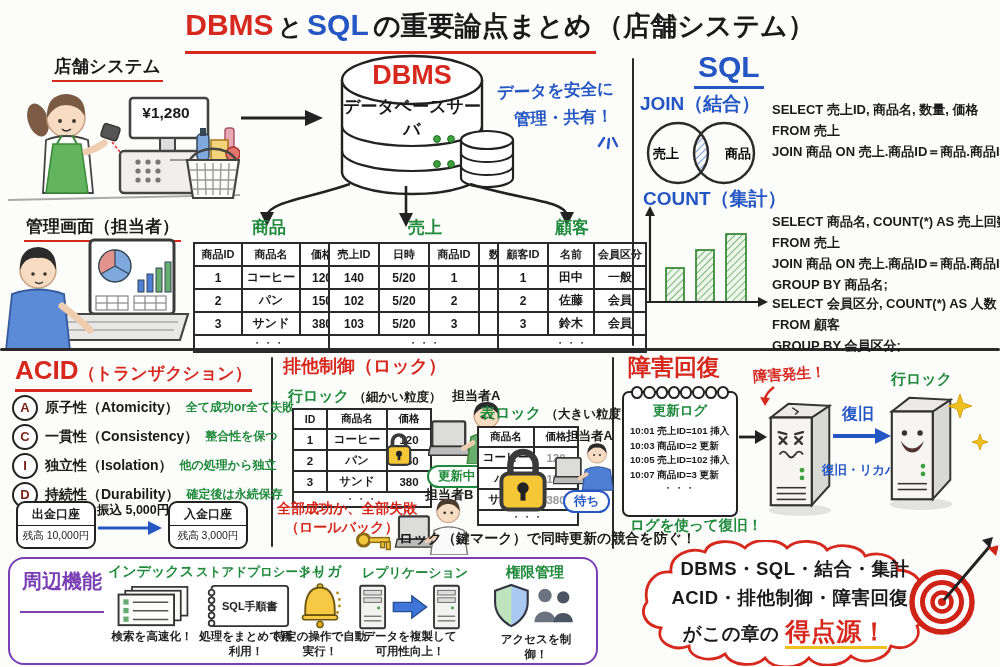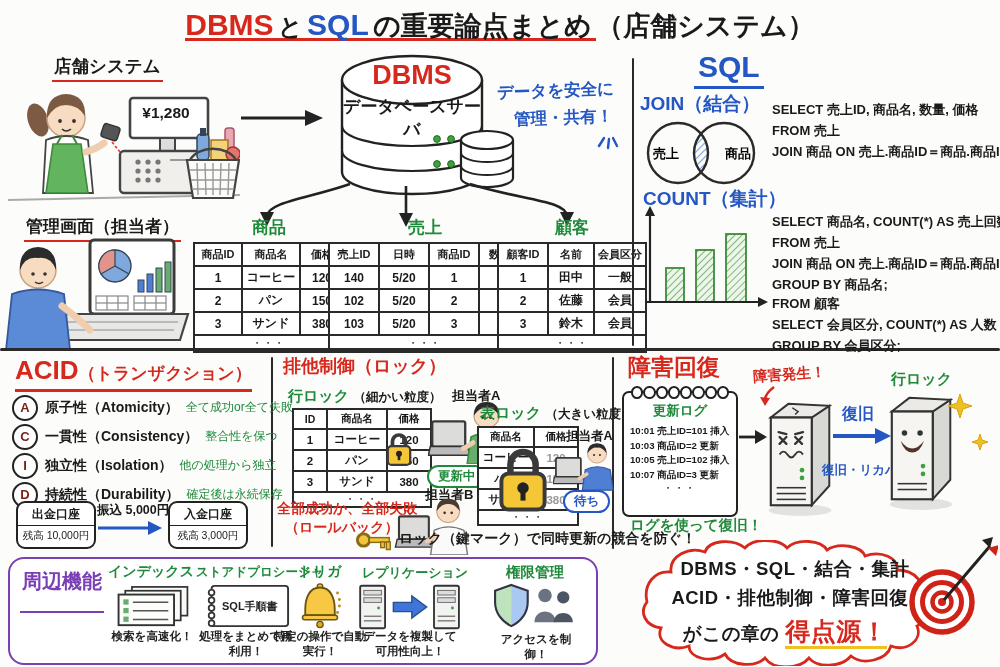--- a/index.html
+++ b/index.html
@@ -3,21 +3,21 @@
 <meta charset="utf-8">
 <style>
   html,body{margin:0;padding:0;background:#e8e8e8}
   #root{position:relative;width:1000px;height:667px;background:#fcfcfa;overflow:hidden;
         font-family:"Liberation Sans","DejaVu Sans",sans-serif;color:#1a1a1a;margin:0 auto}
   .abs{position:absolute}
   .b{font-weight:700}
   .red{color:#d7281e}.blue{color:#2456c4}.green{color:#1f8a3b}.purple{color:#7a3fb5}
   .hline{background:#2a2a2a;border-radius:2px}
   .vline{background:#2a2a2a;border-radius:2px}
-  .ultitle{border-bottom:3.5px solid #d7281e;padding-bottom:0}
+  .ultitle{border-bottom:3.5px solid #d7281e;padding-bottom:13px}
   .lbl-ul-red{border-bottom:2.5px solid #d7281e;padding:0 2px 2px}
   .lbl-ul-blue{border-bottom:3px solid #2456c4;padding:0 4px 2px}
   .lbl-ul-purple{border-bottom:2.5px solid #7a3fb5;padding:0 2px 16px}
   
   .dtable{position:absolute;text-align:center}
   .dtable .ttl{color:#1f8a3b;font-weight:700;font-size:17px;margin-bottom:3px}
   .dtable table{border-collapse:collapse;background:#fff}
   .dtable th,.dtable td{border:2px solid #2a2a2a;height:21px;padding:0 2px;text-align:center;vertical-align:middle}
   .dtable th{font-size:11px;font-weight:700}
   .dtable td{font-size:12px;font-weight:600}
@@ -29,21 +29,21 @@
   .badge{position:absolute;border-radius:12px;padding:1px 9px;font-size:12.5px;font-weight:700;background:#fff}
   .badge.gr{border:2px solid #1f8a3b;color:#1f8a3b}
   .badge.bl{border:2px solid #2456c4;color:#2456c4}
   .acct{position:absolute;border:2.2px solid #222;border-radius:9px;background:#fff;text-align:center;width:76px}
   .acct .t{font-size:12px;font-weight:700;border-bottom:1.6px solid #222;padding:3px 2px 2px}
   .acct .v{font-size:10.5px;font-weight:400;padding:3px 1px 4px}
   .acid-row{display:flex;align-items:center;gap:7px;height:29px}
   .circ{width:22px;height:22px;border:2px solid #222;border-radius:50%;display:flex;align-items:center;justify-content:center;
         font-weight:700;color:#7a1f14;font-size:13px;flex:0 0 auto;background:#fff}
   .term{font-size:14px;font-weight:700;white-space:nowrap}
-  .desc{font-size:12px;color:#1f8a3b;font-weight:400;white-space:nowrap}
+  .desc{font-size:12px;color:#1f8a3b;font-weight:700;white-space:nowrap}
   .note-blue{color:#2456c4;font-weight:700;font-size:16.5px;transform:rotate(-2deg)}
   .notebook{position:absolute;width:112px;height:122px;border:2.2px solid #222;border-radius:7px;background:#fff}
   .rings{position:absolute;top:-7px;left:7px;right:7px;display:flex;justify-content:space-between}
   .ring{width:9px;height:9px;border:2px solid #222;border-radius:50%;background:#fff}
   .log-title{color:#1f8a3b;font-weight:700;font-size:13.5px;text-align:center;margin-top:9px}
   .log-line{font-size:9.6px;font-weight:600;line-height:14.5px;padding:0 6px;white-space:nowrap}
   .log-dots{text-align:center;font-size:9px;letter-spacing:2px;font-weight:700}
   .peri-box{position:absolute;border:2.6px solid #7a3fb5;border-radius:16px;background:#fff}
   .peri-title{font-size:14px;font-weight:700;color:#1f8a3b;text-align:center;white-space:nowrap}
   .peri-cap{font-size:11.5px;font-weight:700;color:#222;text-align:center;line-height:15px}
@@ -334,22 +334,22 @@
     <line x1="10" y1="96" x2="124" y2="96" stroke="#222" stroke-width="2.2"></line>
     <polygon points="122,91 132,96 122,101" fill="#222"></polygon>
   </svg>
   <div class="abs" style="left:772px;top:211px">
     <div class="code">SELECT 商品名, COUNT(*) AS 売上回数</div>
     <div class="code">FROM 売上</div>
     <div class="code">JOIN 商品 ON 売上.商品ID＝商品.商品ID</div>
     <div class="code">GROUP BY 商品名;</div>
   </div>
   <div class="abs" style="left:772px;top:293px">
+    <div class="code">SELECT 会員区分, COUNT(*) AS 人数</div>
     <div class="code">FROM 顧客</div>
-    <div class="code">SELECT 会員区分, COUNT(*) AS 人数</div>
     <div class="code">GROUP BY 会員区分;</div>
   </div>
 
   <div class="abs b red" style="left:15px;top:355px;border-bottom:3px solid #d7281e;padding-bottom:3px">
     <span style="font-size:26px">ACID</span><span style="font-size:17px">（トランザクション）</span>
   </div>
   <div class="abs" style="left:12px;top:393px">
     <div class="acid-row">
       <span class="circ">A</span>
       <span class="term">原子性（Atomicity）</span>

